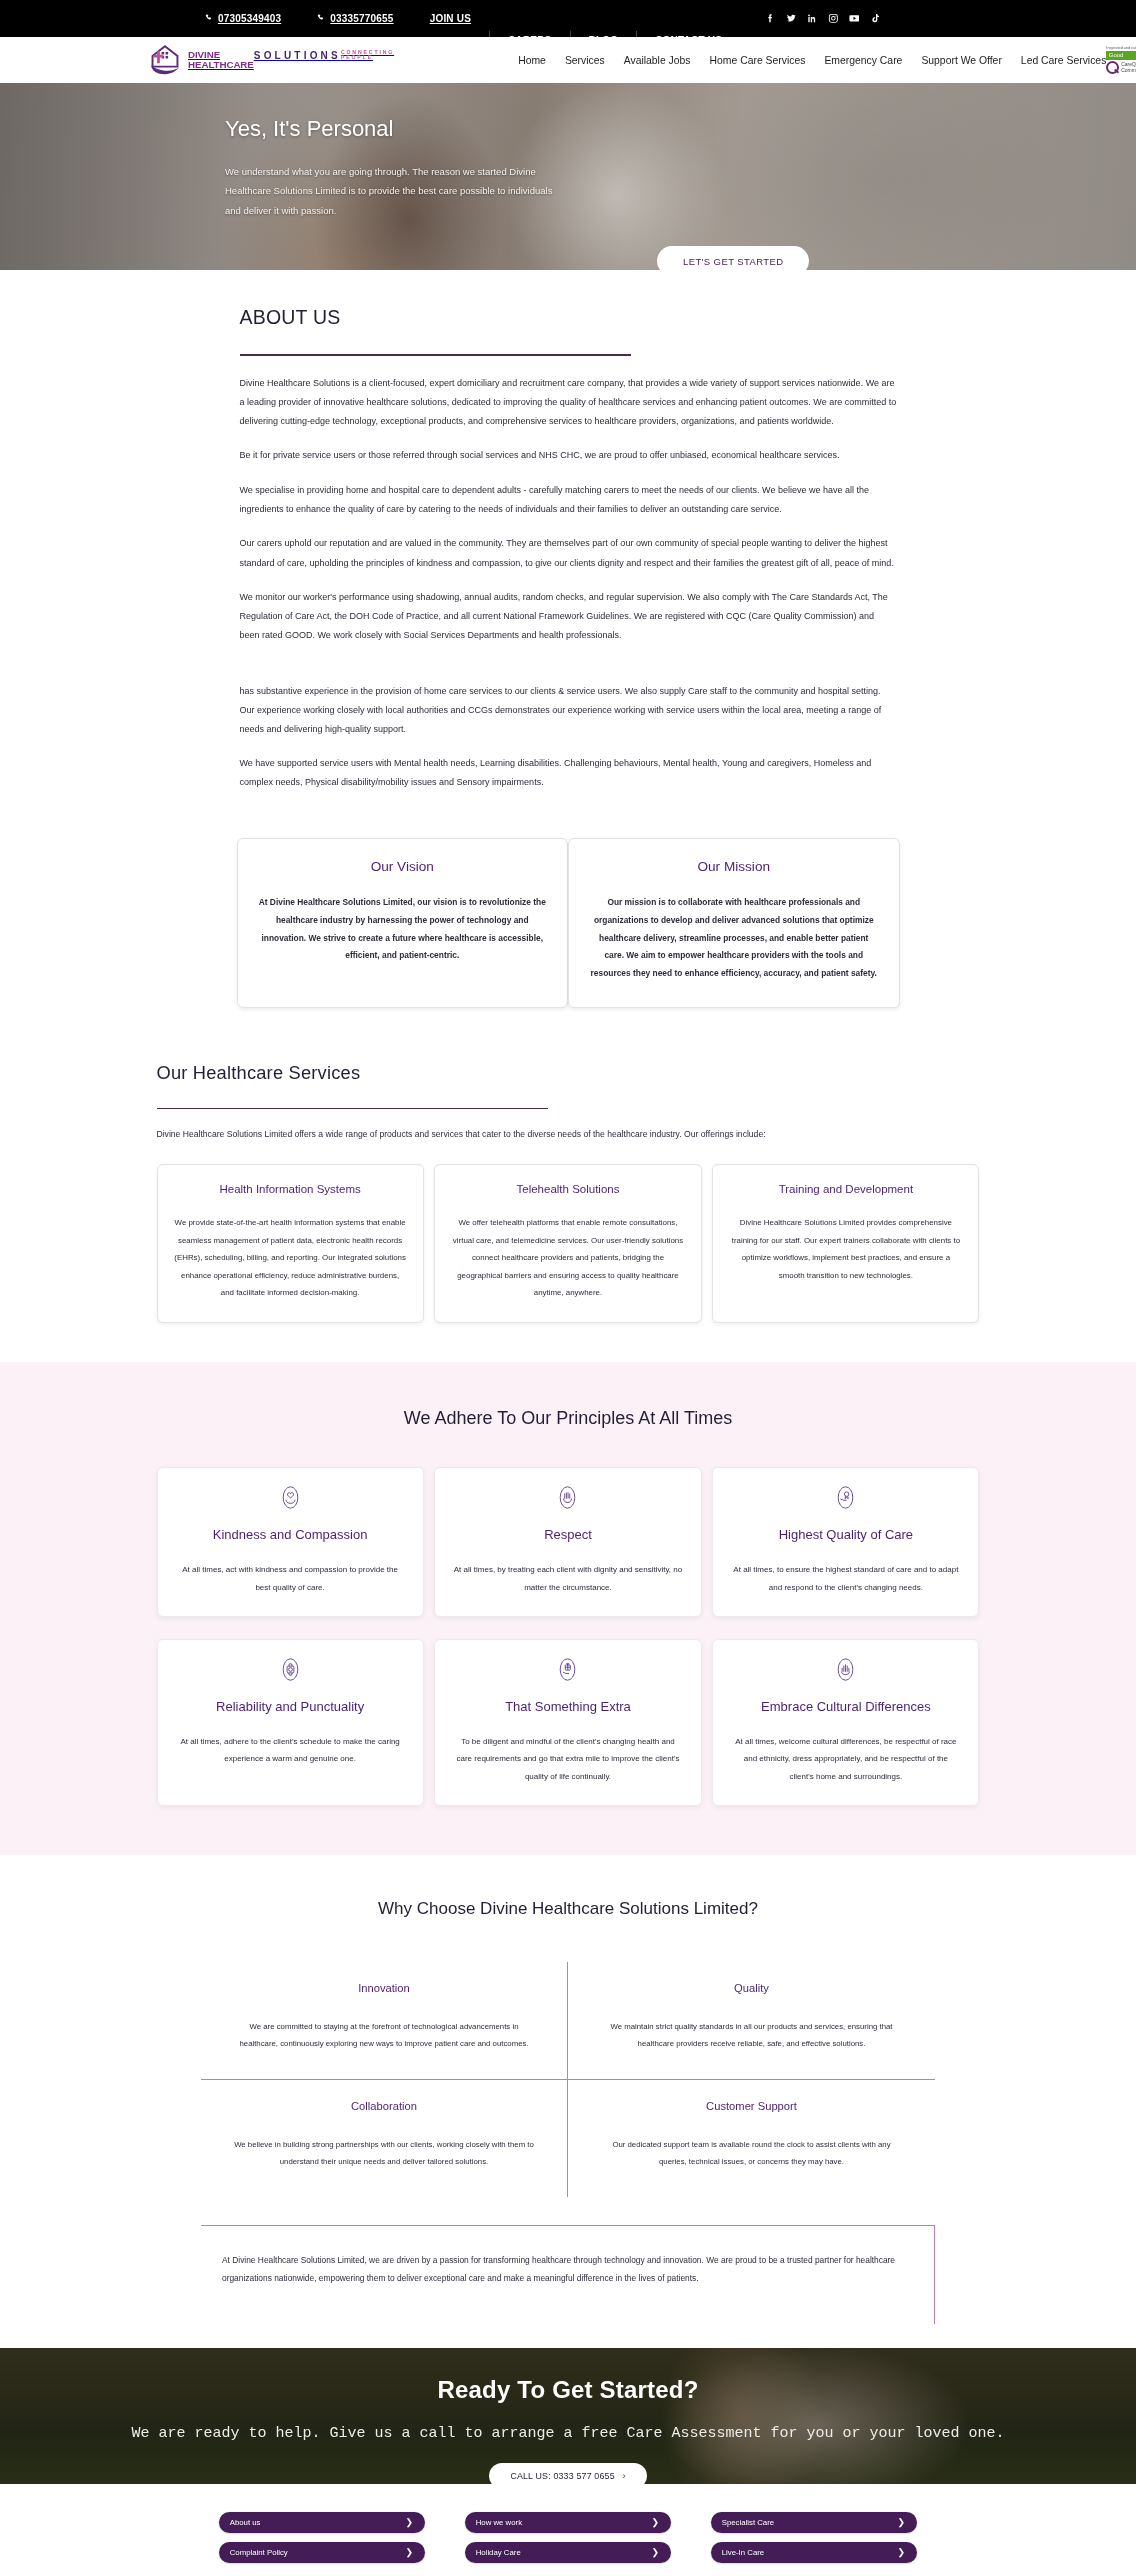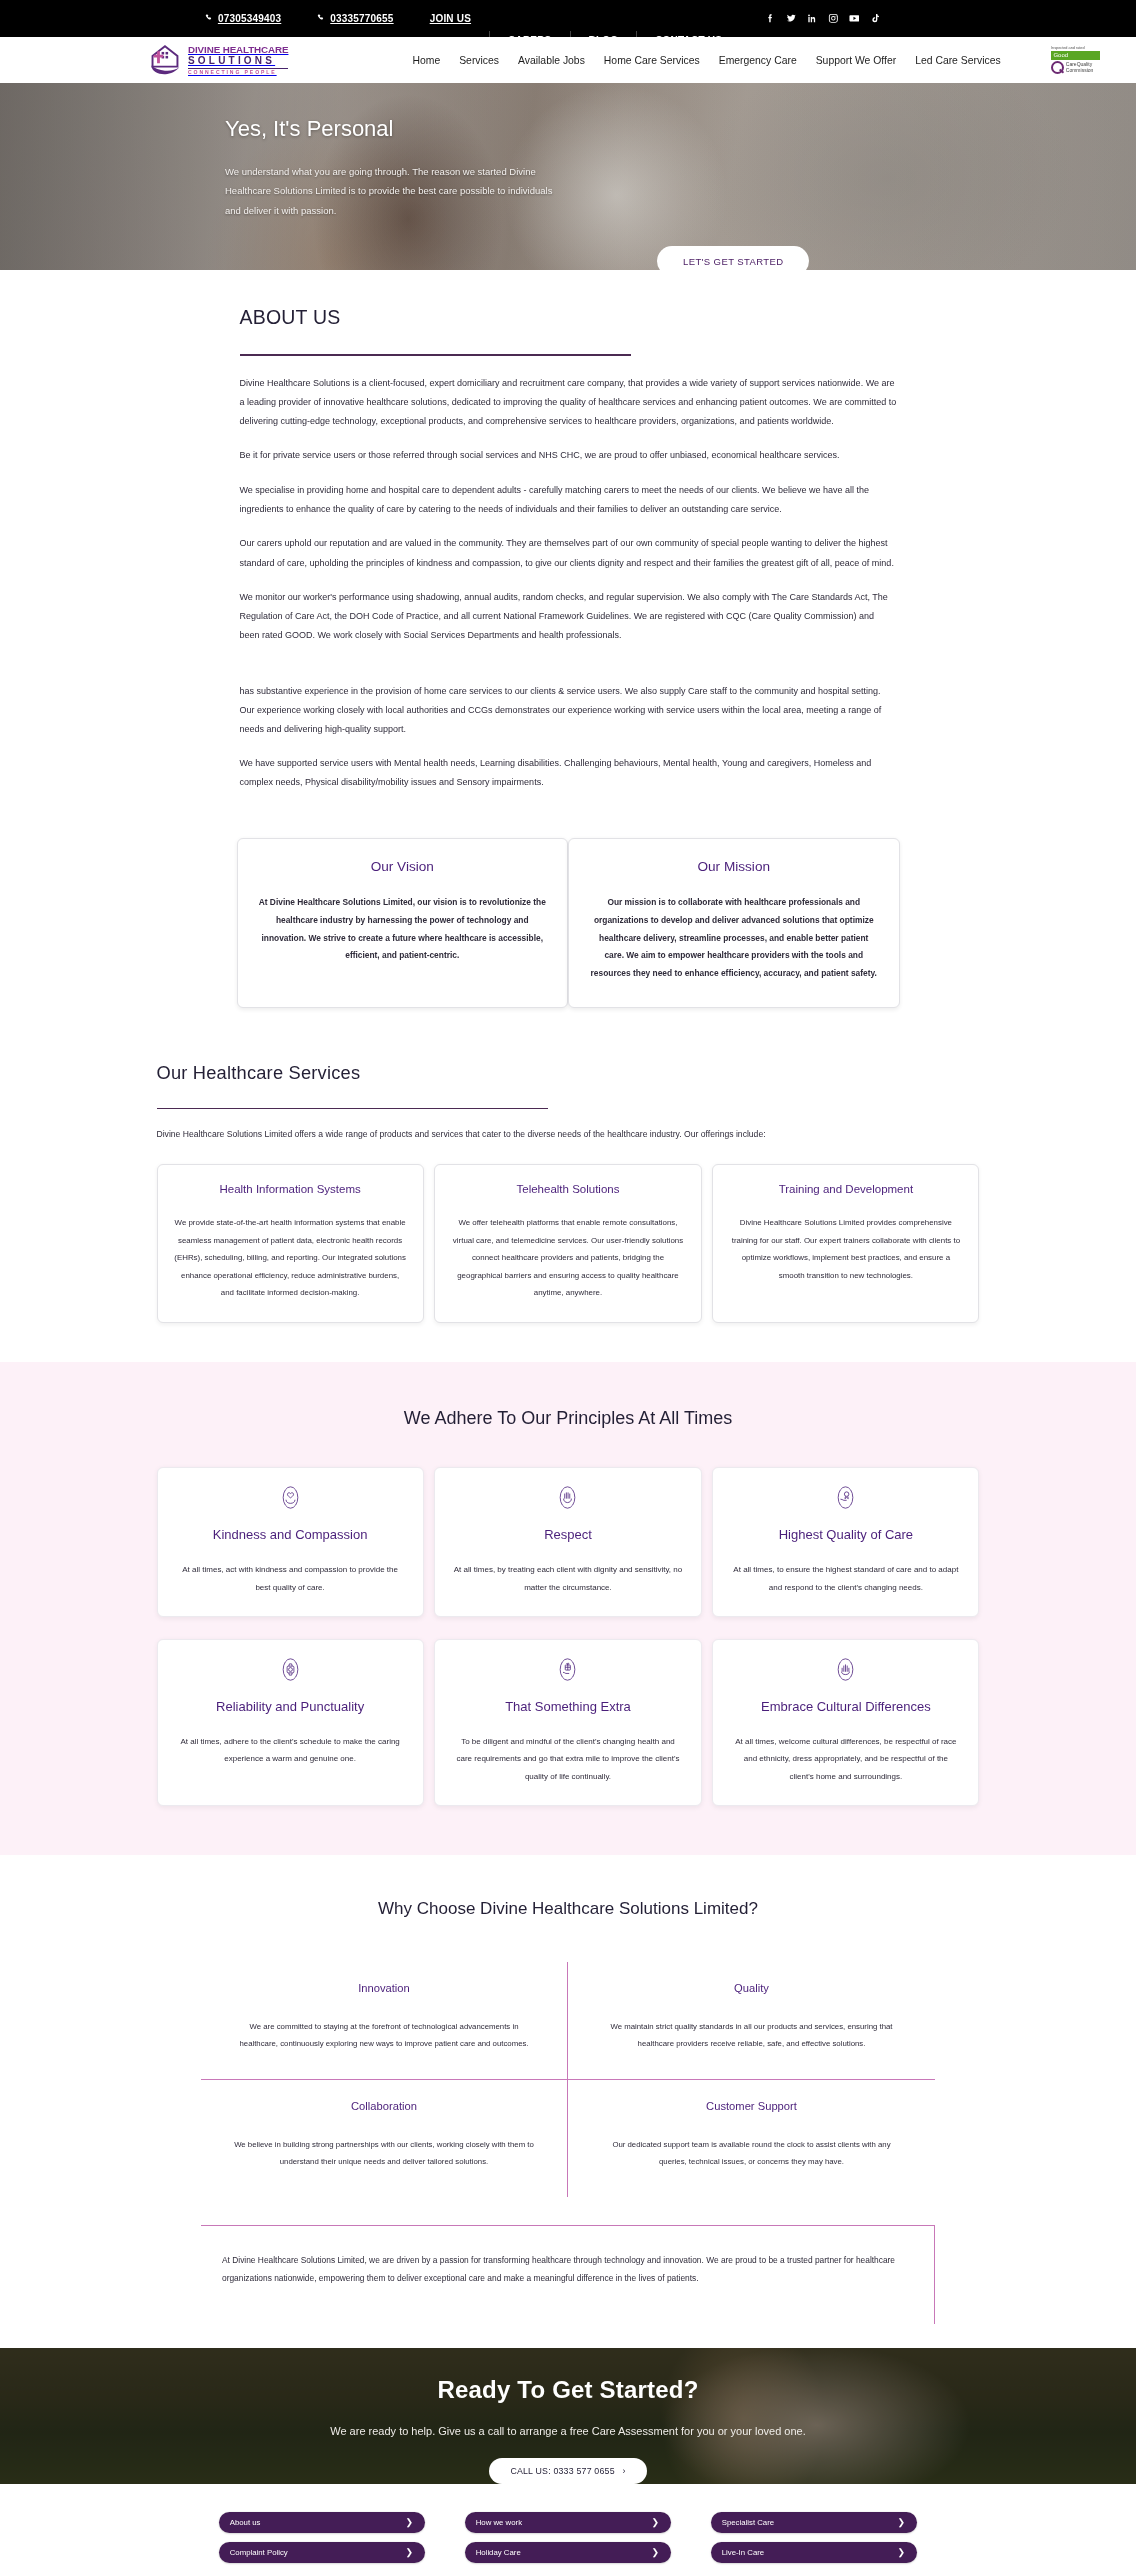--- a/index.html
+++ b/index.html
@@ -45,21 +45,21 @@
   .header {
     background: #ffffff;
     height: 46px;
     display: flex;
     align-items: center;
     padding: 0 36px 0 148px;
     position: relative;
   }
   .logo-wrap { display: flex; align-items: center; gap: 6px; }
   .logo-mark { width: 34px; height: 33px; flex: none; }
-  .logo-text { display: flex; flex-direction: column; line-height: 1; }
+  .logo-text { display: flex; line-height: 1; }
   .logo-l1 { font-size: 9.8px; font-weight: 800; color: #7d2d8f; letter-spacing: -0.1px; }
   .logo-l2 { font-size: 10px; font-weight: 800; color: #47246b; letter-spacing: 3.2px; margin-top: 1.2px; }
   .logo-rule { height: 1.2px; background: #47246b; margin: 1.8px 0 1.2px; }
   .logo-l3 { font-size: 5.1px; font-weight: 700; color: #c0519b; letter-spacing: 1.9px; }
 
   .nav { display: flex; align-items: center; gap: 19px; margin-left: 124px; }
   .nav a {
     color: #1d1d1d;
     font-size: 10.4px;
     text-decoration: none;
@@ -202,21 +202,21 @@
     position: absolute; inset: 0;
     background:
       radial-gradient(ellipse 225px 118px at 817px 77px, rgba(226,206,186,.85), rgba(226,206,186,0) 68%),
       radial-gradient(ellipse 118px 142px at 743px 71px, rgba(205,166,118,.7), rgba(205,166,118,0) 70%),
       linear-gradient(180deg, #4d4a2c 0%, #3f4024 38%, #2e3a1f 62%, #3f4a22 100%),
       linear-gradient(90deg, #2e2b1c, #545433);
   }
   .cta-dark { position: absolute; inset: 0; background: rgba(22,20,14,.52); }
   .cta-inner { position: relative; text-align: center; padding-top: 28px; }
   .cta-title { color: #fff; font-size: 24px; font-weight: 700; letter-spacing: 0.2px; }
-  .cta-sub { color: #efece8; font-size: 11px; margin-top: 21px; }
+  .cta-sub { color: #efece8; font-size: 15px; margin-top: 21px; font-family: Liberation Mono, monospace; }
   .cta-btn {
     display: inline-flex; align-items: center; gap: 7.7px;
     background: #fff; color: #231f35;
     font-size: 8.8px; letter-spacing: 0.2px;
     border: none; border-radius: 15.4px;
     padding: 8.3px 21px; margin-top: 21px; cursor: pointer;
     white-space: nowrap;
   }
 
   

